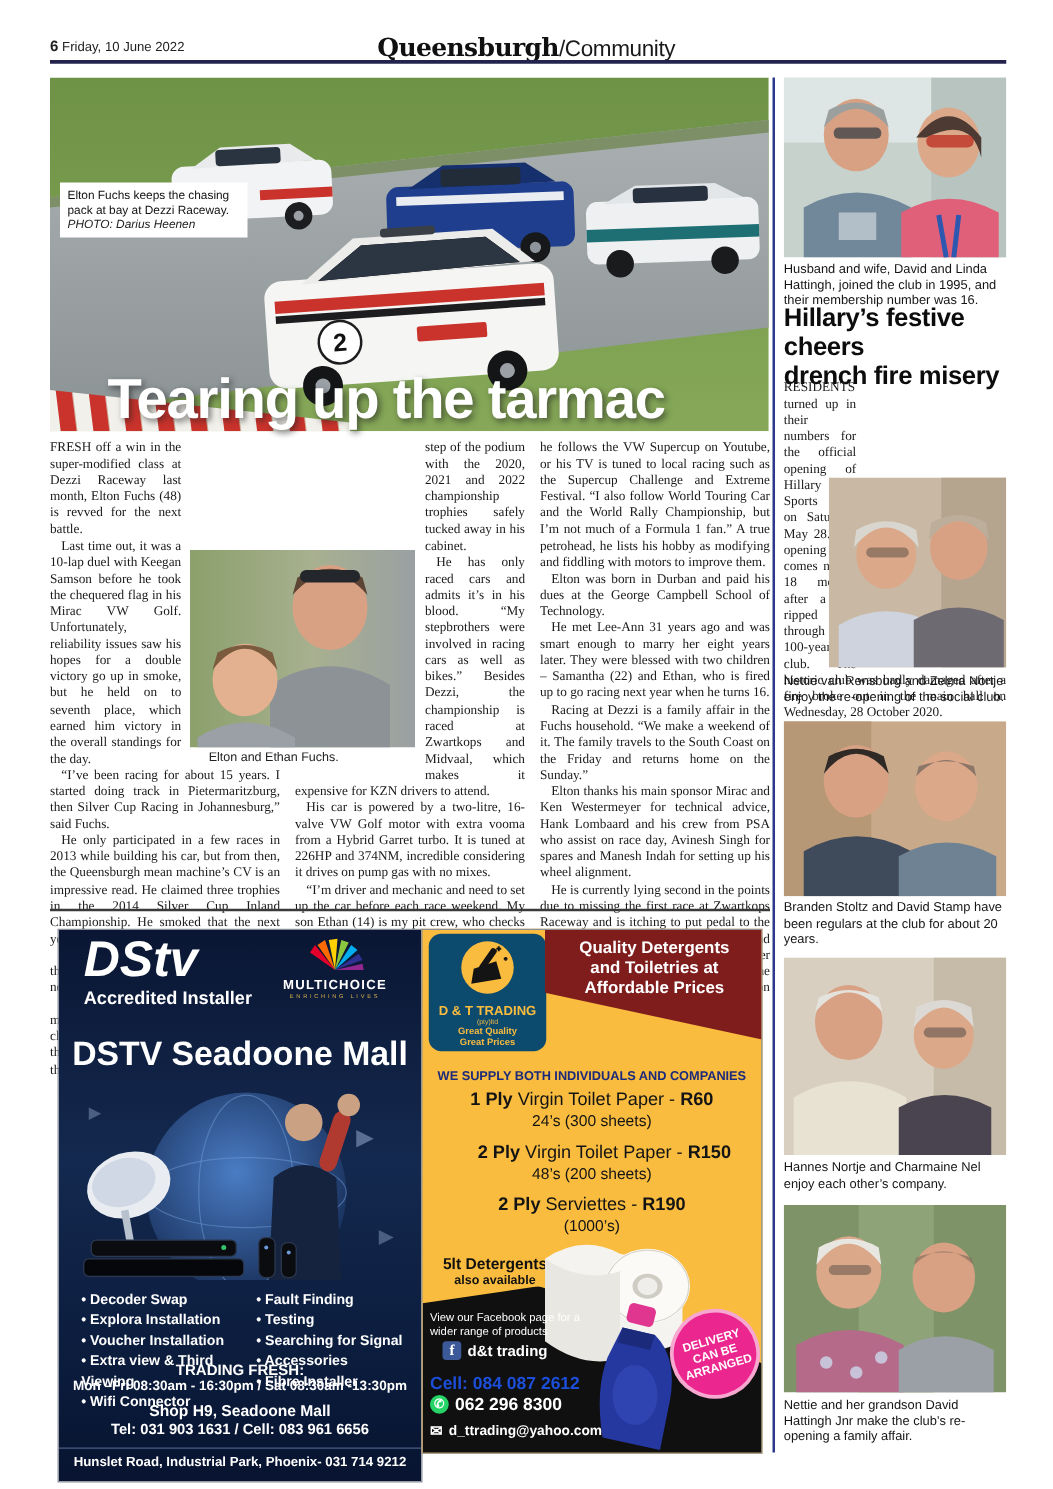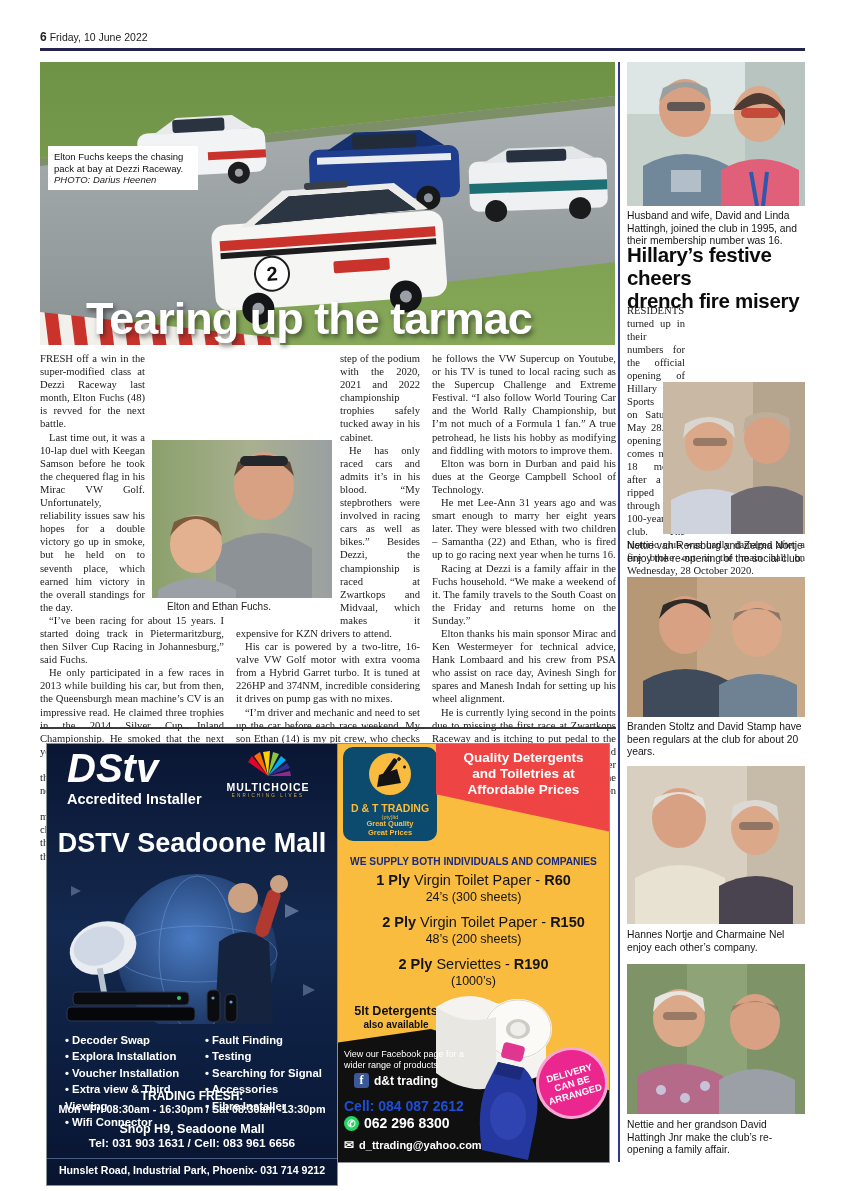--- a/index.html
+++ b/index.html
@@ -67,21 +67,21 @@
              border-top:1px solid #4a5c84;padding-top:5px;}
   
   .dt{position:absolute;left:337px;top:743px;width:273px;height:420px;background:#f9bc3f;
       border:1px solid #8a8f99;box-sizing:border-box;overflow:hidden;
       font-family:"Liberation Sans",sans-serif;}
   .dt-logo{position:absolute;left:5px;top:3px;width:94px;height:94px;background:#0c4a6e;border-radius:10px;
            text-align:center;color:#f9bc3f;}
   .dt-logo .nm{font-weight:bold;font-size:10.5px;margin-top:1px;}
   .dt-logo .sb2{font-size:5.5px;}
   .dt-logo .tg{font-weight:bold;font-size:7.5px;line-height:8.5px;}
-  .dt-banner{position:absolute;left:98px;top:0;width:175px;height:88px;background:#ef4444;
+  .dt-banner{position:absolute;left:98px;top:0;width:175px;height:88px;background:#7f1d1d;
              clip-path:polygon(0 0,100% 0,100% 100%,0 57%);
              text-align:center;color:#fff;font-weight:bold;font-size:13.5px;line-height:16px;padding-top:6px;
              box-sizing:border-box;}
   .dt-supply{position:absolute;left:0;right:0;top:112px;text-align:center;color:#1b2a7a;
              font-weight:bold;font-size:10.2px;}
   .dt-prod{position:absolute;left:0;right:0;text-align:center;color:#141414;font-size:14.5px;}
   .dt-prod .b{font-weight:bold;}
   .dt-sub{position:absolute;left:0;right:0;text-align:center;color:#141414;font-size:12.5px;}
   .dt-det1{position:absolute;left:0;top:260px;width:116px;text-align:center;font-weight:bold;font-size:12.5px;color:#111;}
   .dt-det2{position:absolute;left:0;top:275px;width:116px;text-align:center;font-weight:bold;font-size:10px;color:#111;}
@@ -105,20 +105,23 @@
             display:flex;flex-direction:column;justify-content:center;box-sizing:border-box;}
 </style>
 </head>
 <body>
 
 <div class="page">
 
   <div class="folio">
     <span class="num">6</span><span>Friday, 10 June 2022</span>
   </div>
+  <div class="masthead">
+    <span class="q">Queensburgh</span><span class="c">/Community</span>
+  </div>
   <div class="header-rule"></div>
 
   <div class="main-photo">
     <svg width="575" height="283" viewBox="0 0 575 283">
       <defs>
         <linearGradient id="grass" x1="0" y1="0" x2="0" y2="1">
           <stop offset="0" stop-color="#6e9246"></stop>
             <stop offset="1" stop-color="#86a858"></stop>
         </linearGradient>
         <linearGradient id="track" x1="0" y1="0" x2="0" y2="1">

